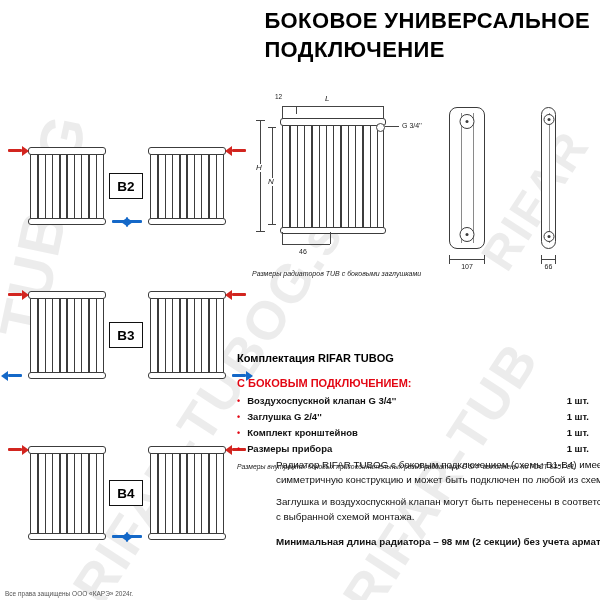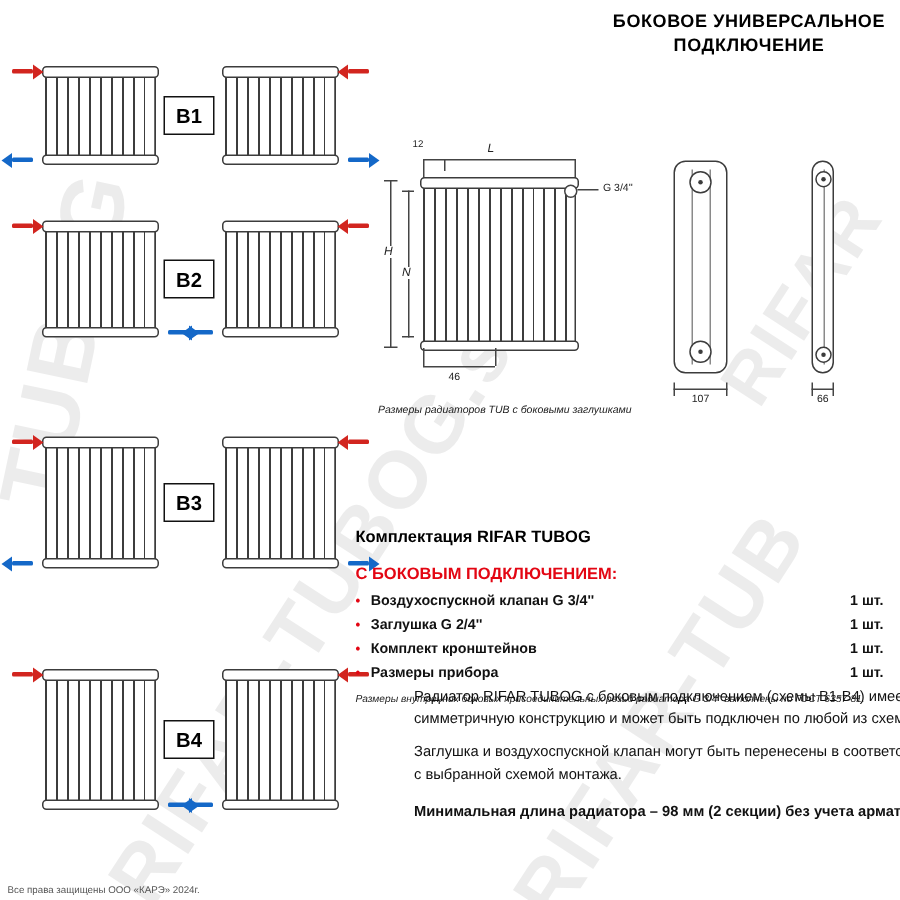--- a/index.html
+++ b/index.html
@@ -10,21 +10,21 @@
   .wm{position:absolute;font-weight:800;color:rgba(125,125,125,.15);white-space:nowrap;
       z-index:0;pointer-events:none;letter-spacing:2px;}
   .wm1{font-size:60px;left:-14px;top:330px;transform:rotate(-78deg);transform-origin:left top;}
   .wm2{font-size:54px;left:60px;top:580px;transform:rotate(-57deg);transform-origin:left top;}
   .wm3{font-size:54px;left:330px;top:590px;transform:rotate(-57deg);transform-origin:left top;}
   .wm4{font-size:48px;left:470px;top:250px;transform:rotate(-57deg);transform-origin:left top;}
 
   .layer{position:absolute;inset:0;z-index:1;}
 
   
-  .title{position:absolute;top:7px;right:10px;text-align:center;font-size:12px;font-weight:800;
+  .title{position:absolute;top:7px;right:10px;text-align:left;font-size:22px;font-weight:800;
          line-height:1.3;letter-spacing:.4px;color:#000;}
 
   
   .rad{position:absolute;inset:0;
        background:repeating-linear-gradient(90deg,#3c3c3c 0 1.3px,#fff 1.3px 7.3px);
        border-right:1.3px solid #3c3c3c;}
   .rad::before,.rad::after{content:"";position:absolute;left:-2.5px;right:-2.5px;height:5.5px;
        background:#fff;border:1.3px solid #3c3c3c;border-radius:3px;}
   .rad::before{top:-2px;}
   .rad::after{bottom:-2px;}
@@ -109,33 +109,20 @@
   <div class="wm wm3">RIFAR-TUB</div>
   <div class="wm wm4">RIFAR</div>
 
   <div class="layer">
 
     <div class="title">
       <div>БОКОВОЕ УНИВЕРСАЛЬНОЕ</div>
       <div>ПОДКЛЮЧЕНИЕ</div>
     </div>
 
-    <div class="srow row1">
-      <div class="radwrap r1">
-        <div class="rad"></div>
-        <i class="arrow red p-tl dir-right"></i>
-        <i class="arrow blue p-bl dir-left"></i>
-      </div>
-      <div class="scheme-label">В1</div>
-      <div class="radwrap r2">
-        <div class="rad"></div>
-        <i class="arrow red p-tr dir-left"></i>
-        <i class="arrow blue p-br dir-right"></i>
-      </div>
-    </div>
 
     <div class="srow row2">
       <div class="radwrap r1">
         <div class="rad"></div>
         <i class="arrow red p-tl dir-right"></i>
         <i class="arrow blue p-br dir-right"></i>
       </div>
       <div class="scheme-label">В2</div>
       <div class="radwrap r2">
         <div class="rad"></div>

